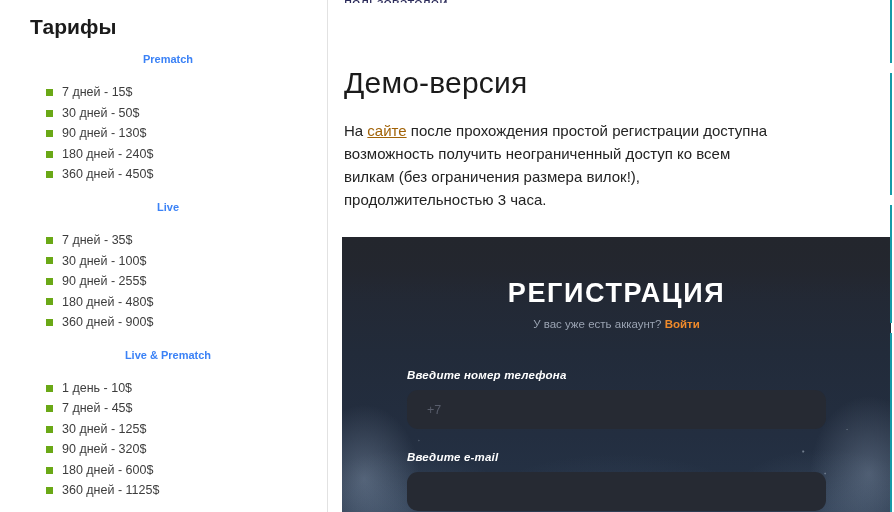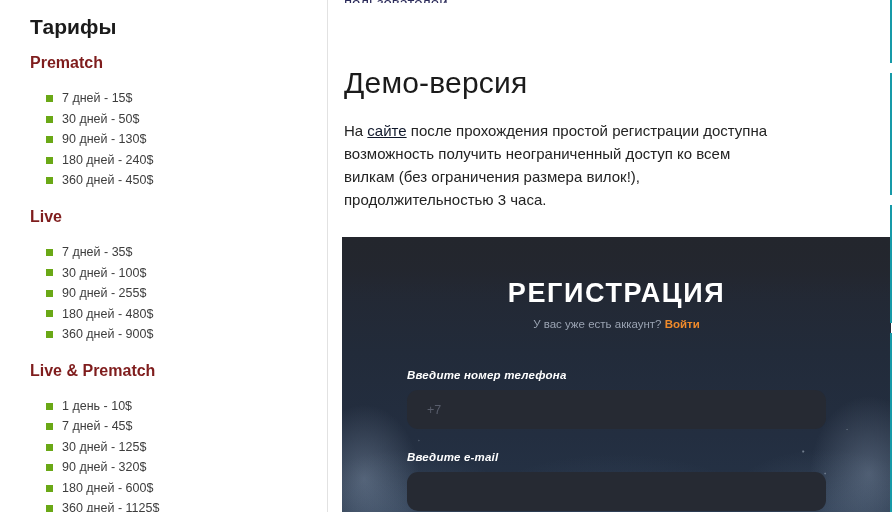--- a/index.html
+++ b/index.html
@@ -45,25 +45,26 @@
   }
   .sidebar-title {
     font-size: 21px;
     font-weight: bold;
     color: #1b1b1b;
     margin: 0 0 14px 0;
     letter-spacing: 0.1px;
     line-height: 1.2;
   }
   .group-head {
-    font-size: 16px;
-    font-weight: bold;
-    color: #7f1d1d;
+    font-size: 11px;
+    font-weight: bold;
+    color: #3b82f6;
     margin: 14px 0 7px 0;
     line-height: 1.2;
+    text-align: center;
   }
   .group-head.first { margin-top: 0; }
   .tariff-list {
     list-style: none;
     margin: 16px;
     padding: 0;
   }
   .tariff-item {
     display: flex;
     align-items: center;
@@ -112,21 +113,21 @@
     letter-spacing: 0.2px;
   }
   .para {
     font-size: 15px;
     color: #232323;
     line-height: 23px;
     margin: 18px 0 0 0;
     max-width: 428px;
   }
   .link-green {
-    color: #0f172a;
+    color: #a16207;
     text-decoration: underline;
   }
 
   
   .reg-card {
     position: absolute;
     left: 14px;
     top: 237px;
     width: 549px;
     height: 275px;

